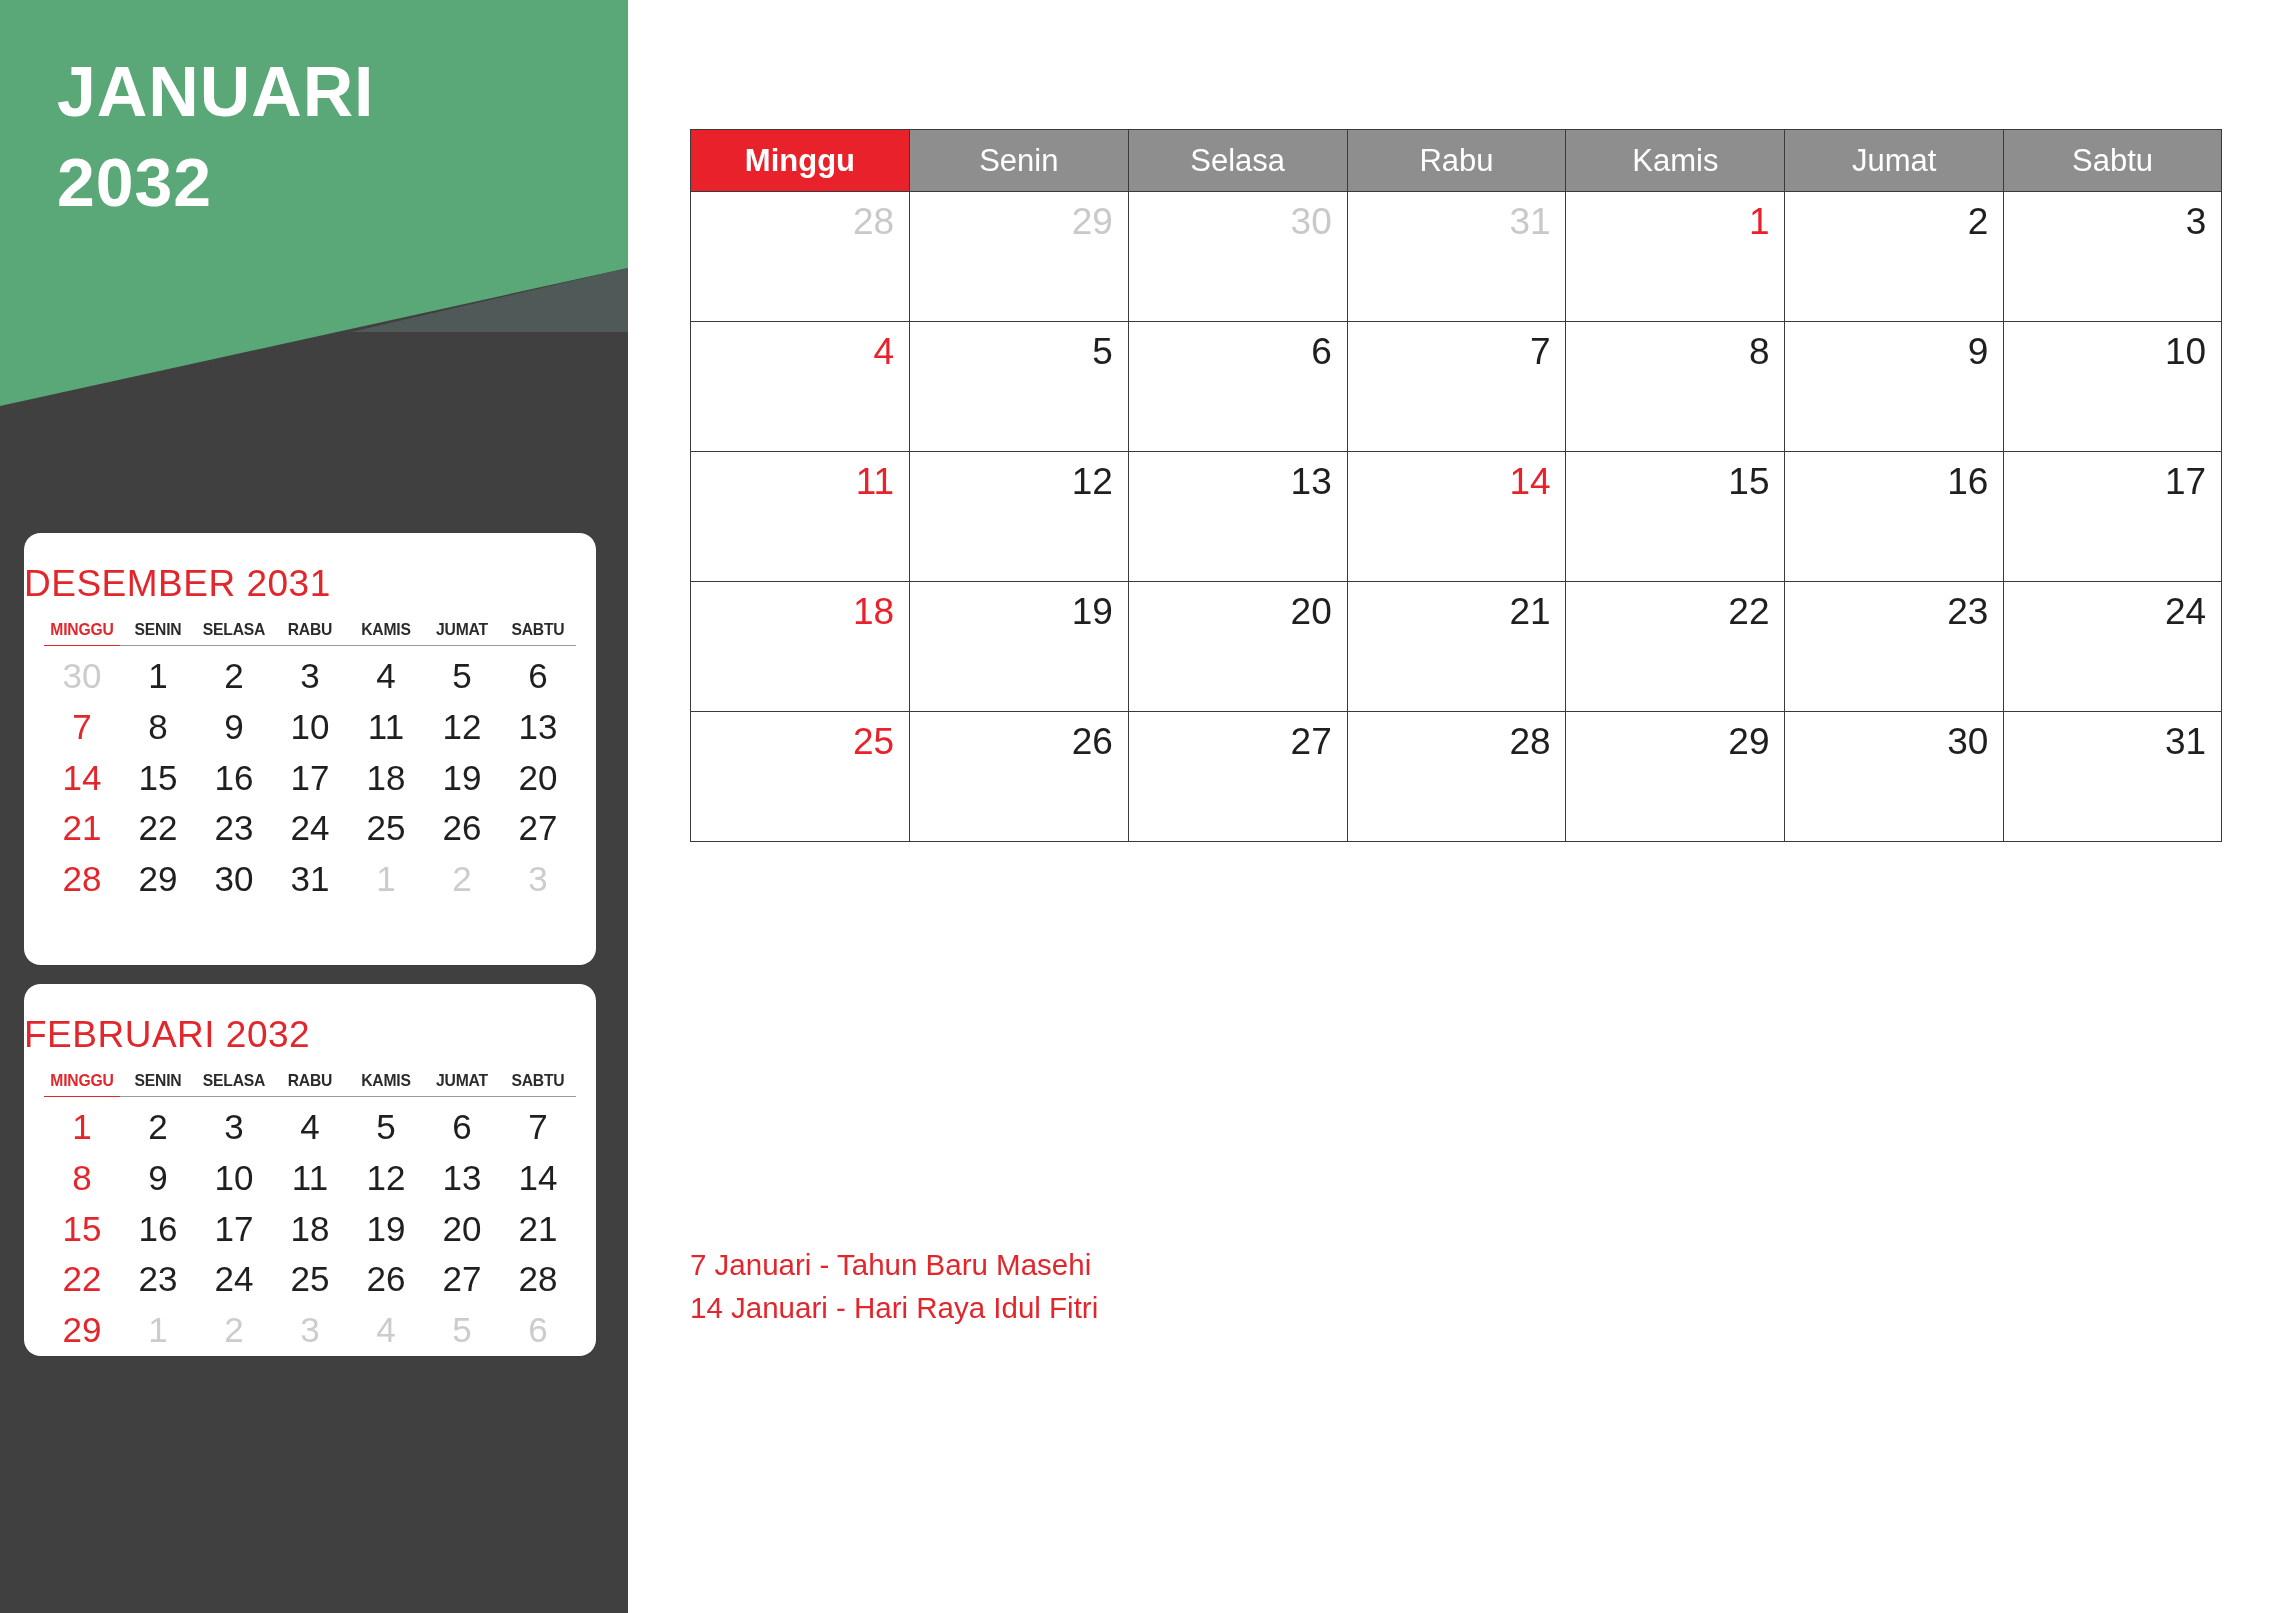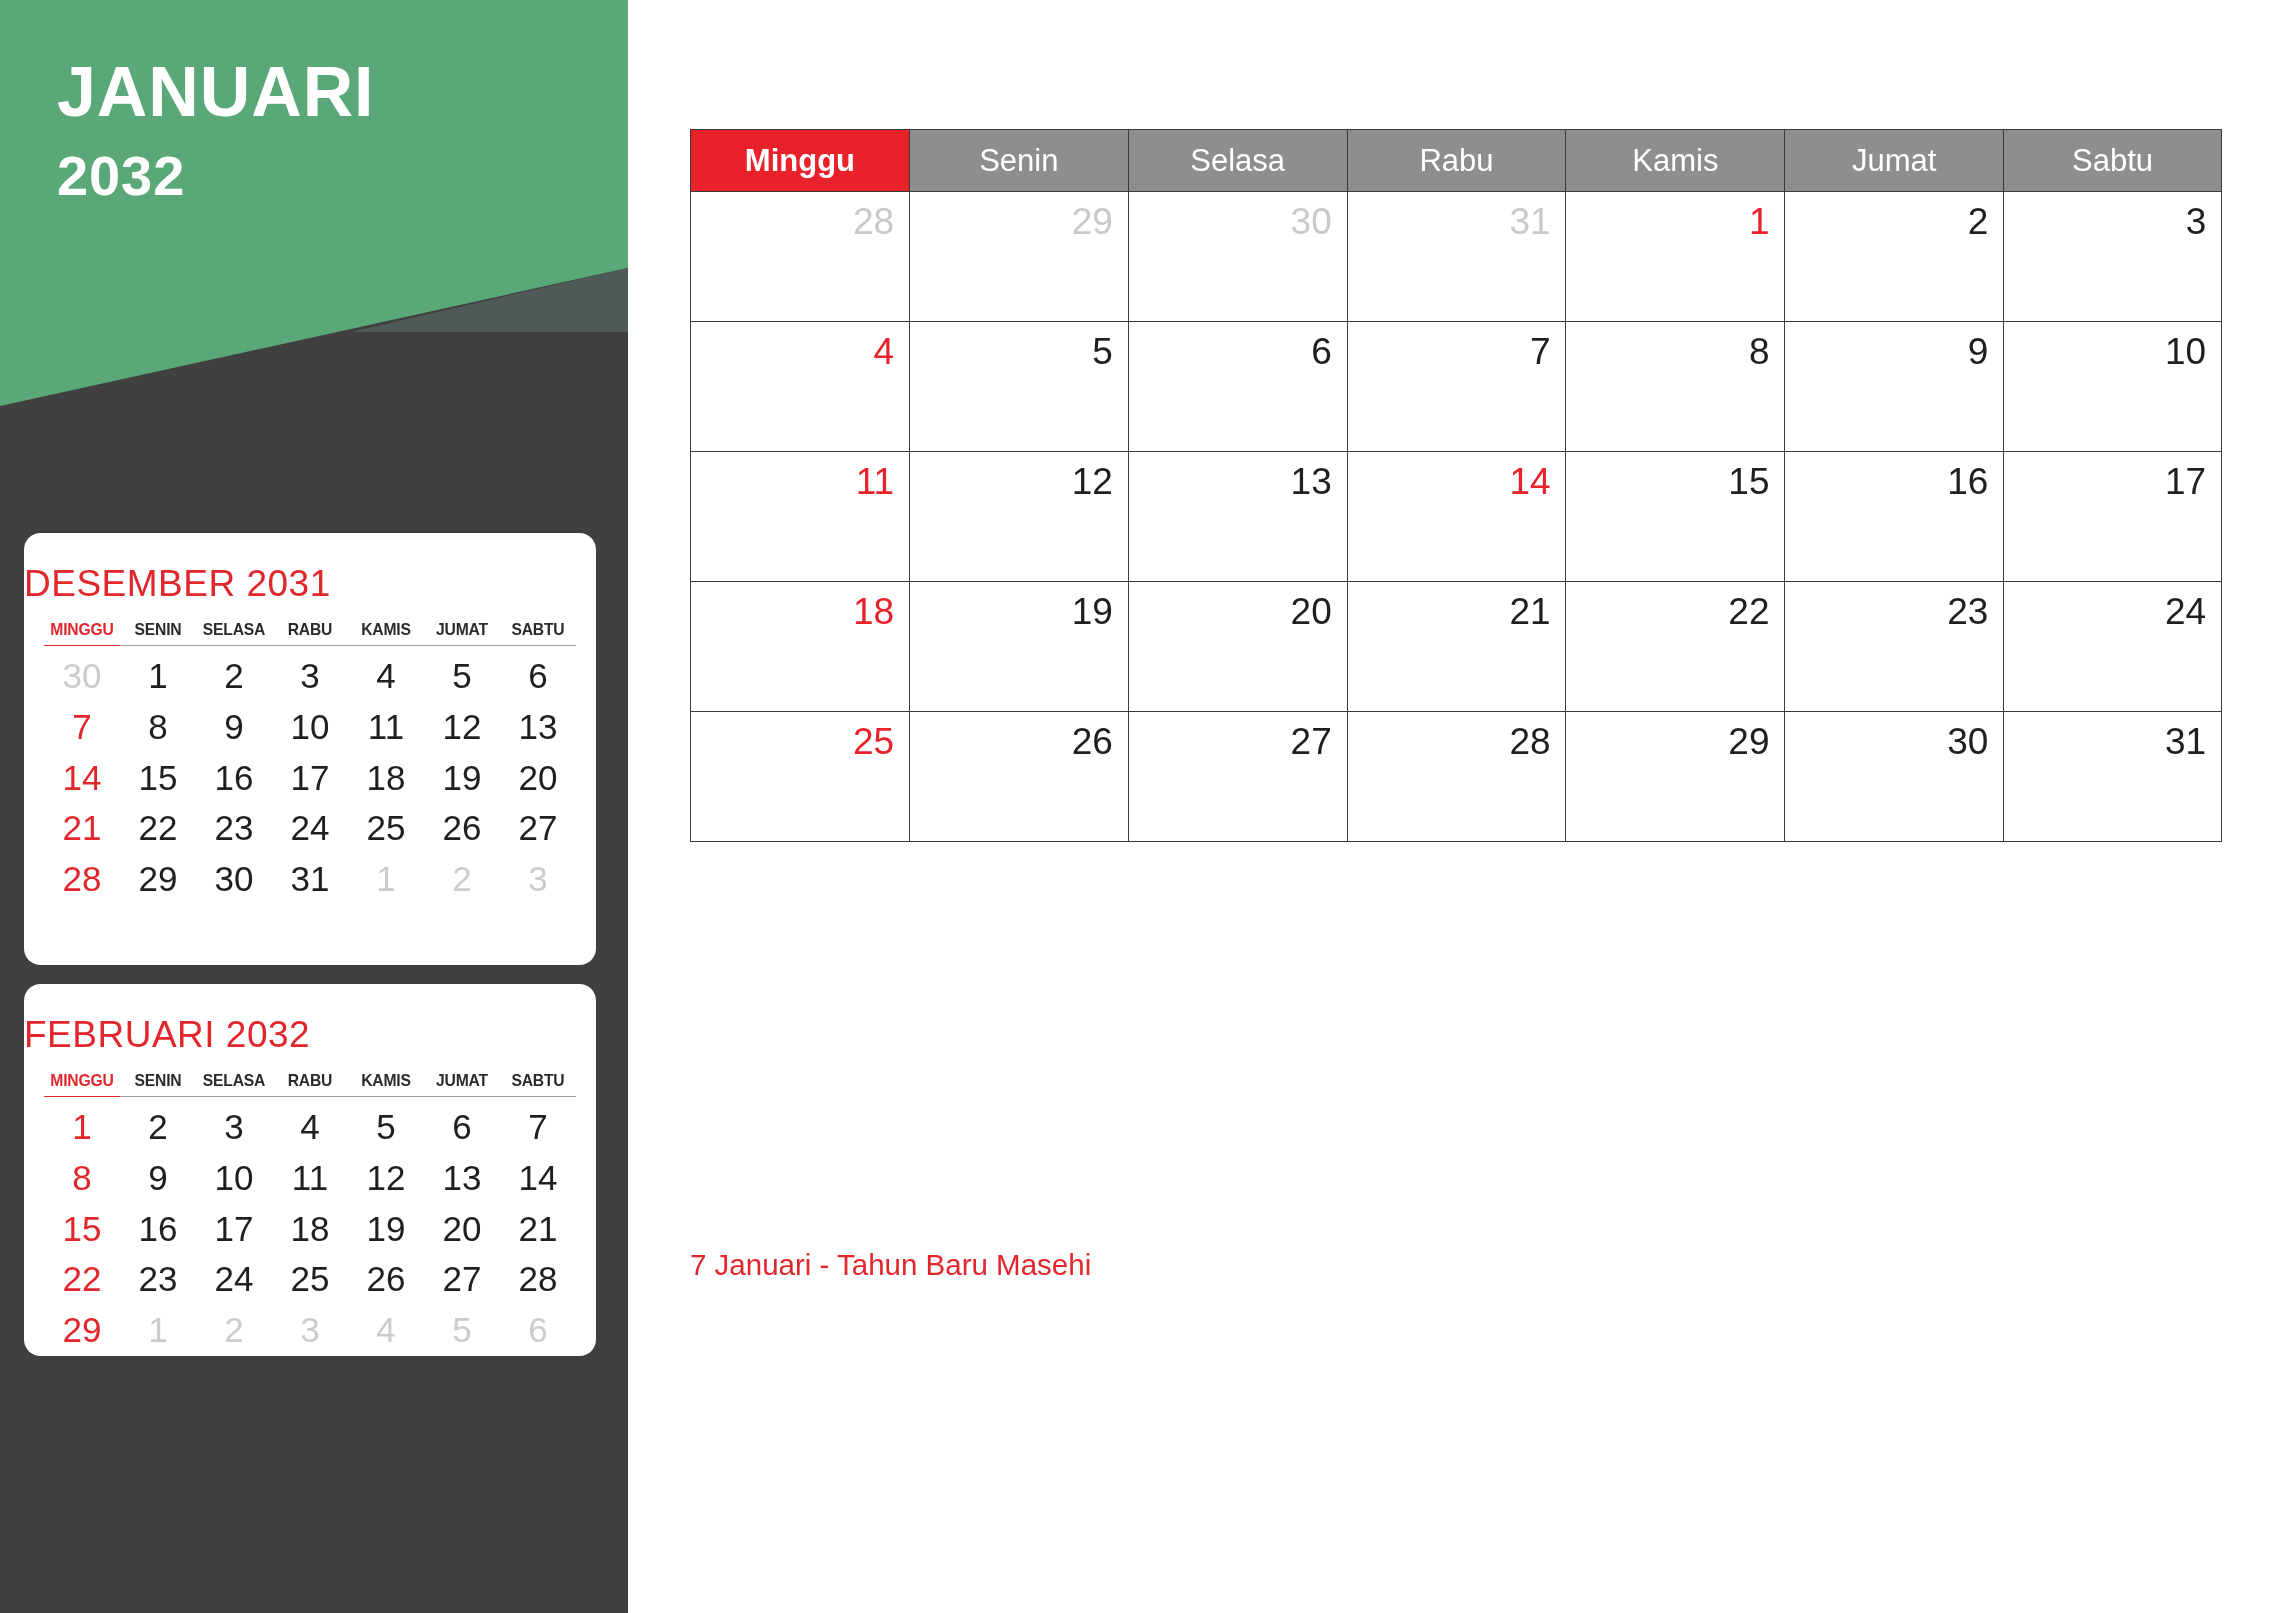--- a/index.html
+++ b/index.html
@@ -50,21 +50,21 @@
     font-size: 70px;
     font-weight: bold;
     letter-spacing: 0.9px;
     line-height: 1.0;
   }
   .year-title {
     position: absolute;
     left: 57px;
     top: 148px;
     color: #ffffff;
-    font-size: 56px;
+    font-size: 68px;
     font-weight: bold;
     letter-spacing: 0.9px;
     line-height: 1.0;
   }
 
   
   .mini-card {
     position: absolute;
     left: 24px;
     width: 572px;
@@ -402,14 +402,15 @@
         <span>30</span>
       </div>
       <div class="cell">
         <span>31</span>
       </div>
     </div>
 </div>
 
 <div class="notes">
     <div>7 Januari - Tahun Baru Masehi</div>
+    <div>14 Januari - Hari Raya Idul Fitri</div>
   </div>
 
 
 </body></html>

